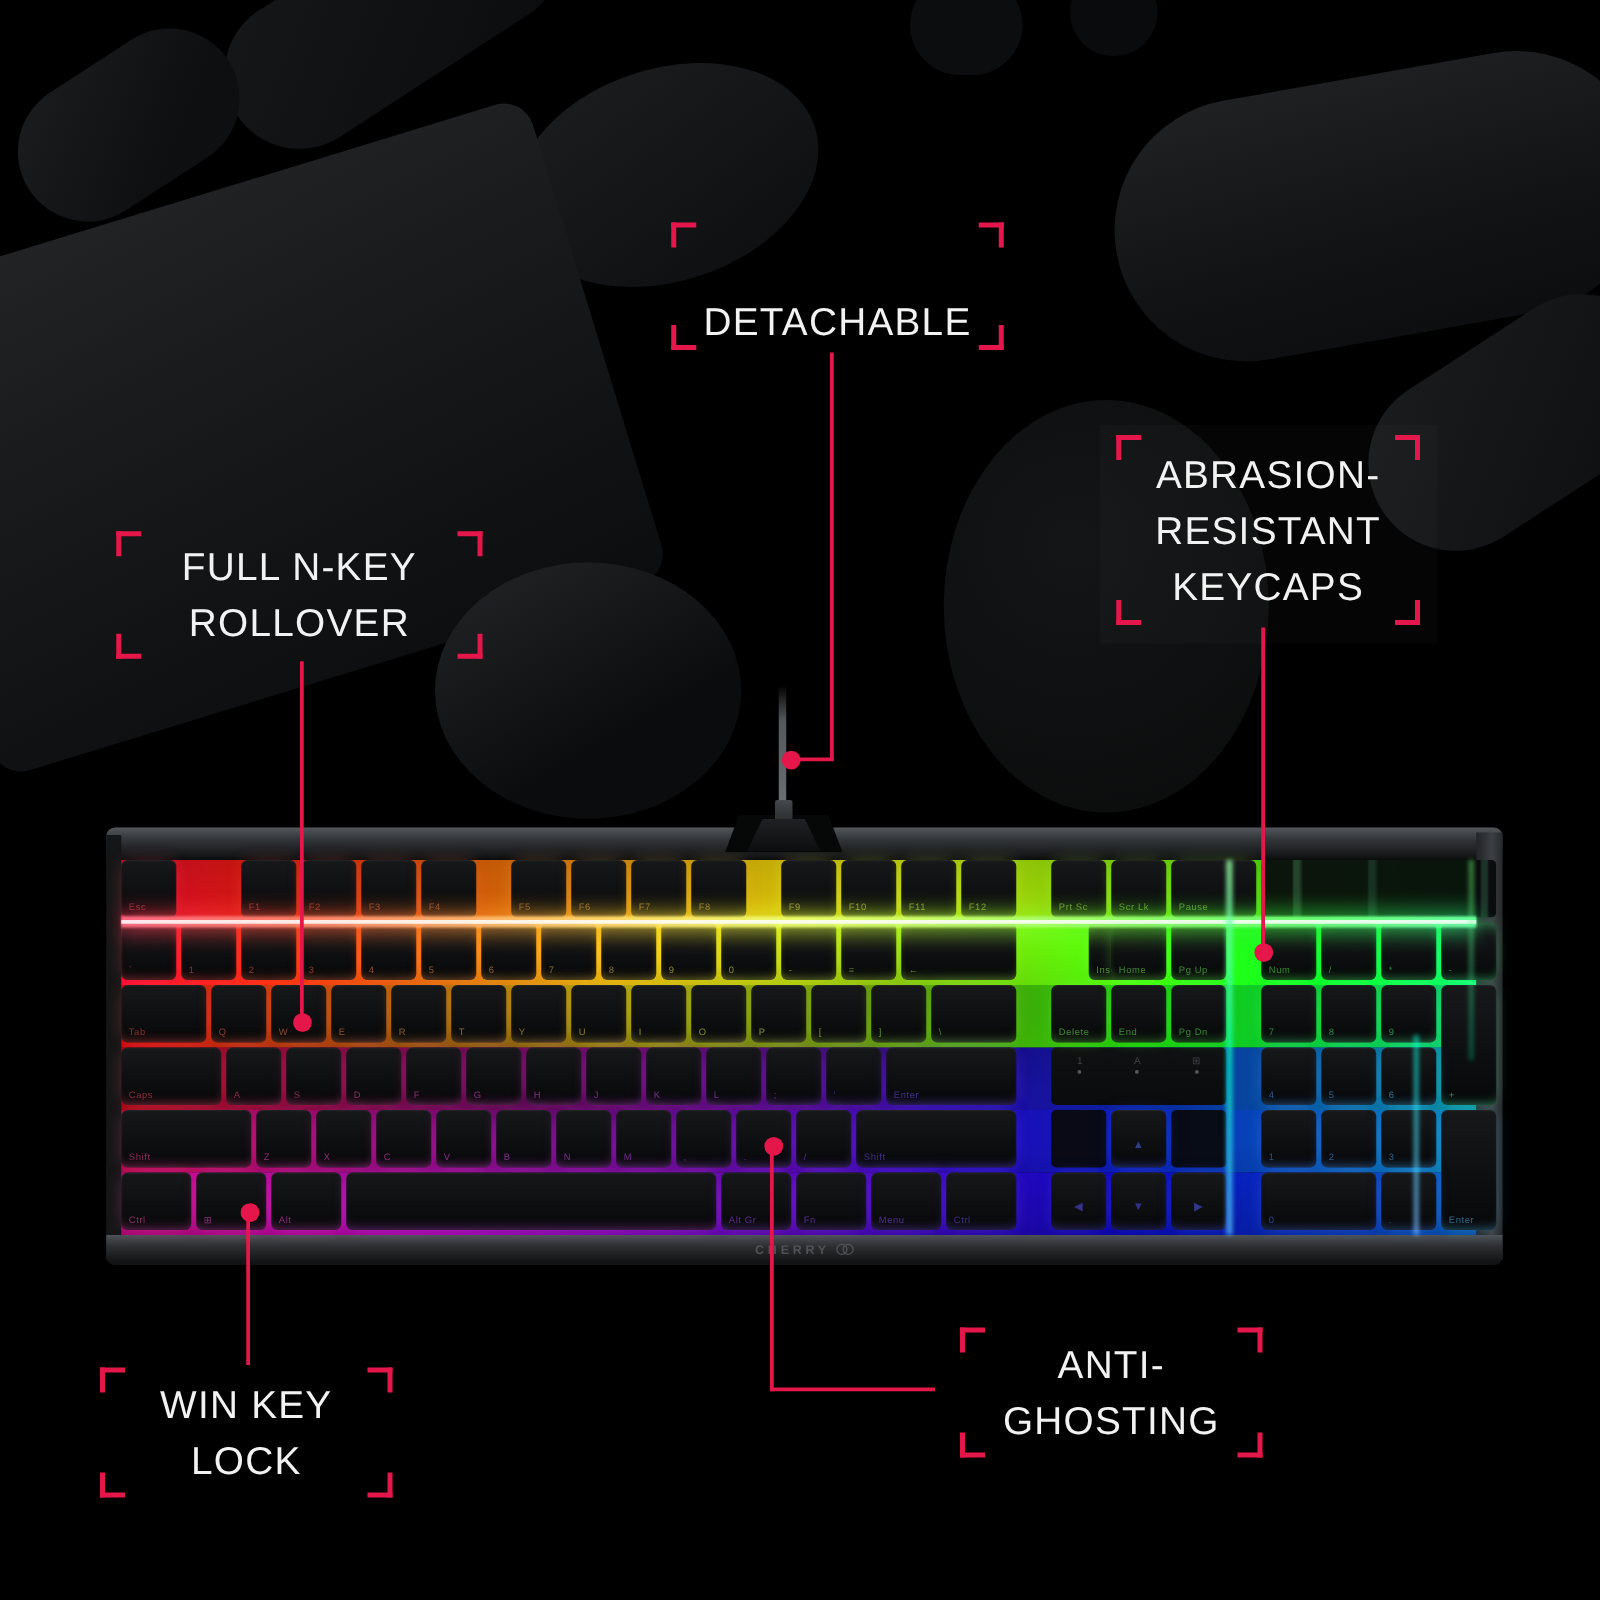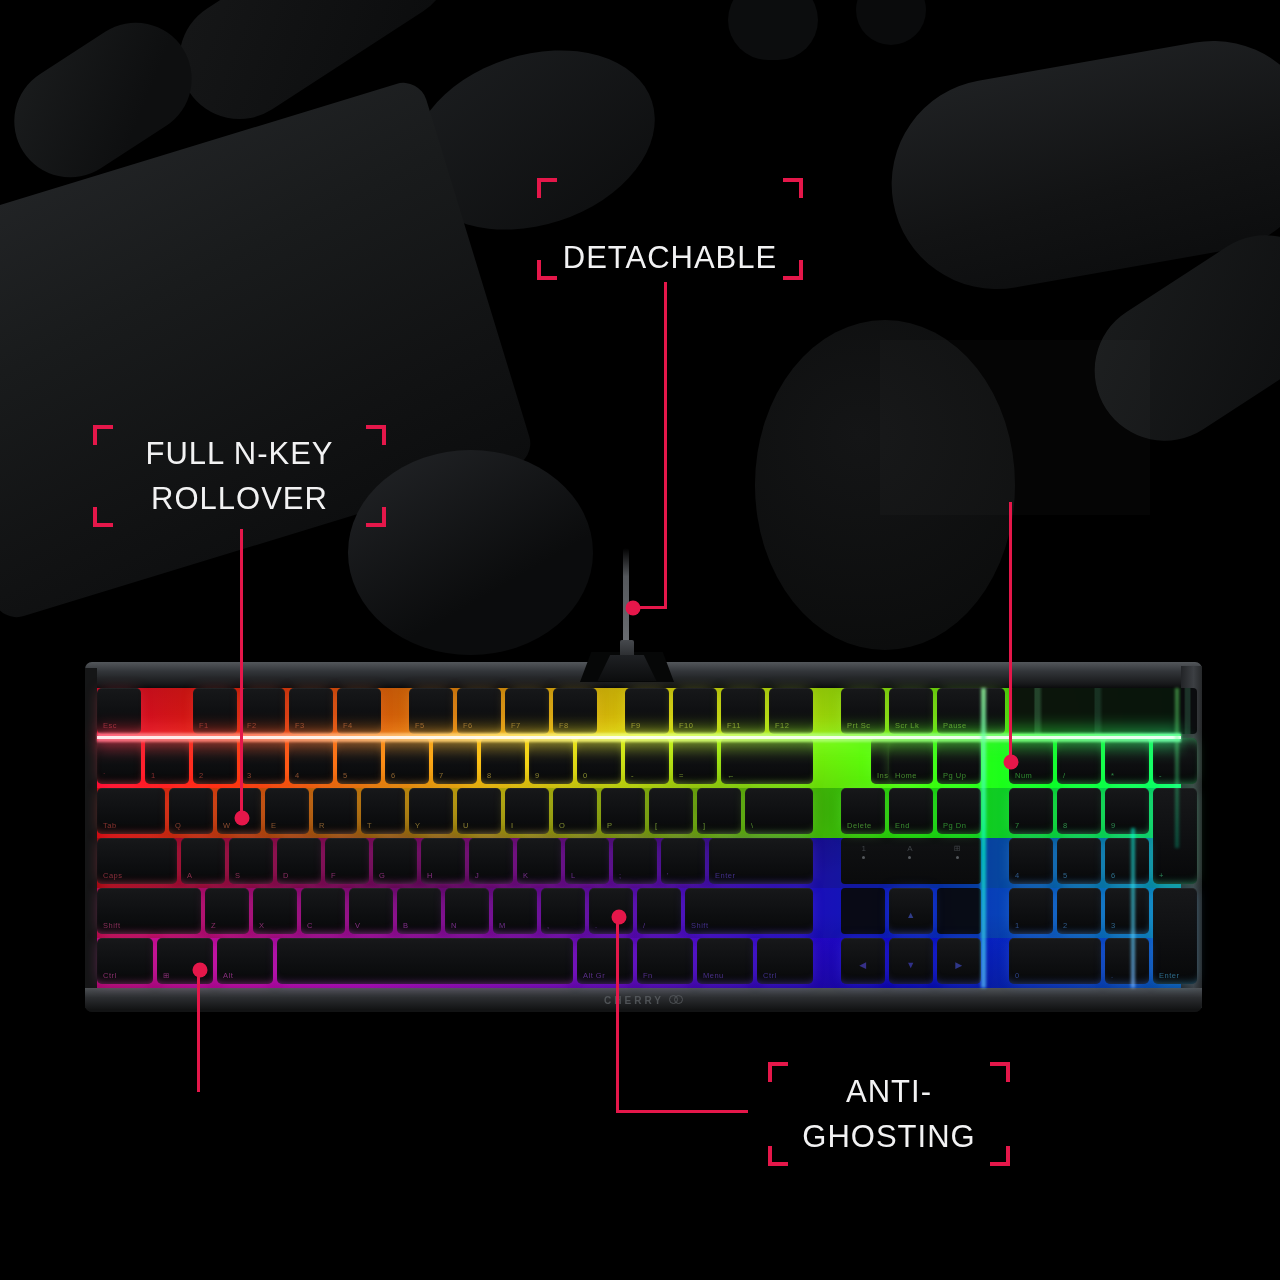--- a/index.html
+++ b/index.html
@@ -520,27 +520,44 @@
   <div class="cdot acc" style="left: 633px; top: 608px; background: rgb(229, 23, 74);"></div>
   <div class="cdot acc" style="left: 1011px; top: 762px; background: rgb(229, 23, 74);"></div>
 
   <div class="callout co-detachable">
     <span class="corner c-tl" style="border-color: rgb(229, 23, 74);"></span>
       <span class="corner c-tr" style="border-color: rgb(229, 23, 74);"></span>
     <span class="corner c-bl" style="border-color: rgb(229, 23, 74);"></span>
       <span class="corner c-br" style="border-color: rgb(229, 23, 74);"></span>
     <div>DETACHABLE</div>
   </div>
+  <div class="callout co-abrasion">
+    <span class="corner c-tl" style="border-color: rgb(229, 23, 74);"></span>
+      <span class="corner c-tr" style="border-color: rgb(229, 23, 74);"></span>
+    <span class="corner c-bl" style="border-color: rgb(229, 23, 74);"></span>
+      <span class="corner c-br" style="border-color: rgb(229, 23, 74);"></span>
+    <div>ABRASION-</div>
+    <div>RESISTANT</div>
+    <div>KEYCAPS</div>
+  </div>
   <div class="callout co-nkey">
     <span class="corner c-tl" style="border-color: rgb(229, 23, 74);"></span>
       <span class="corner c-tr" style="border-color: rgb(229, 23, 74);"></span>
     <span class="corner c-bl" style="border-color: rgb(229, 23, 74);"></span>
       <span class="corner c-br" style="border-color: rgb(229, 23, 74);"></span>
     <div>FULL N-KEY</div>
     <div>ROLLOVER</div>
+  </div>
+  <div class="callout co-win">
+    <span class="corner c-tl" style="border-color: rgb(229, 23, 74);"></span>
+      <span class="corner c-tr" style="border-color: rgb(229, 23, 74);"></span>
+    <span class="corner c-bl" style="border-color: rgb(229, 23, 74);"></span>
+      <span class="corner c-br" style="border-color: rgb(229, 23, 74);"></span>
+    <div>WIN KEY</div>
+    <div>LOCK</div>
   </div>
   <div class="callout co-anti">
     <span class="corner c-tl" style="border-color: rgb(229, 23, 74);"></span>
       <span class="corner c-tr" style="border-color: rgb(229, 23, 74);"></span>
     <span class="corner c-bl" style="border-color: rgb(229, 23, 74);"></span>
       <span class="corner c-br" style="border-color: rgb(229, 23, 74);"></span>
     <div>ANTI-</div>
     <div>GHOSTING</div>
   </div>
 </div>

